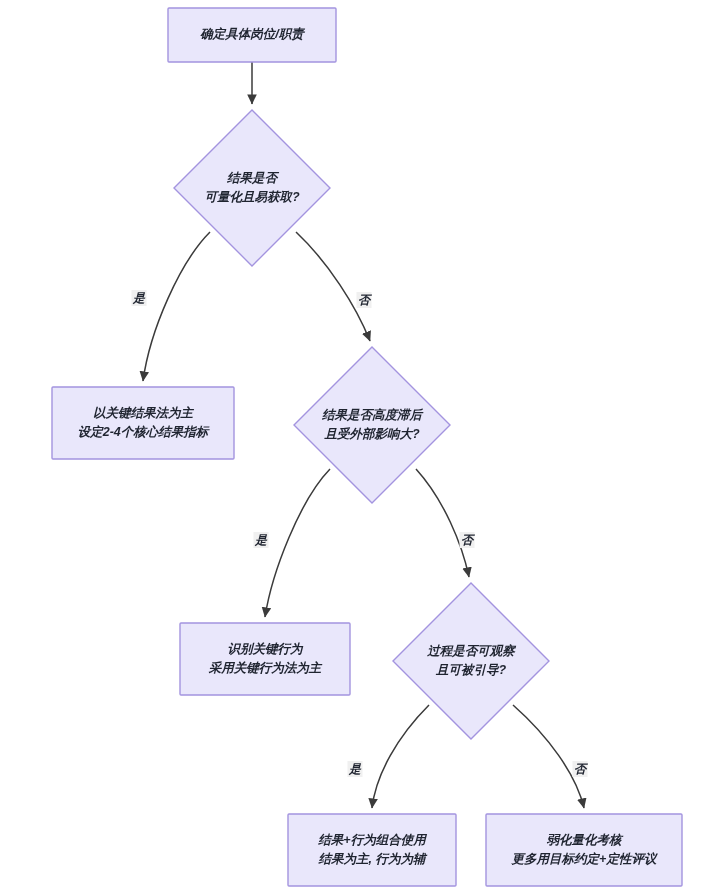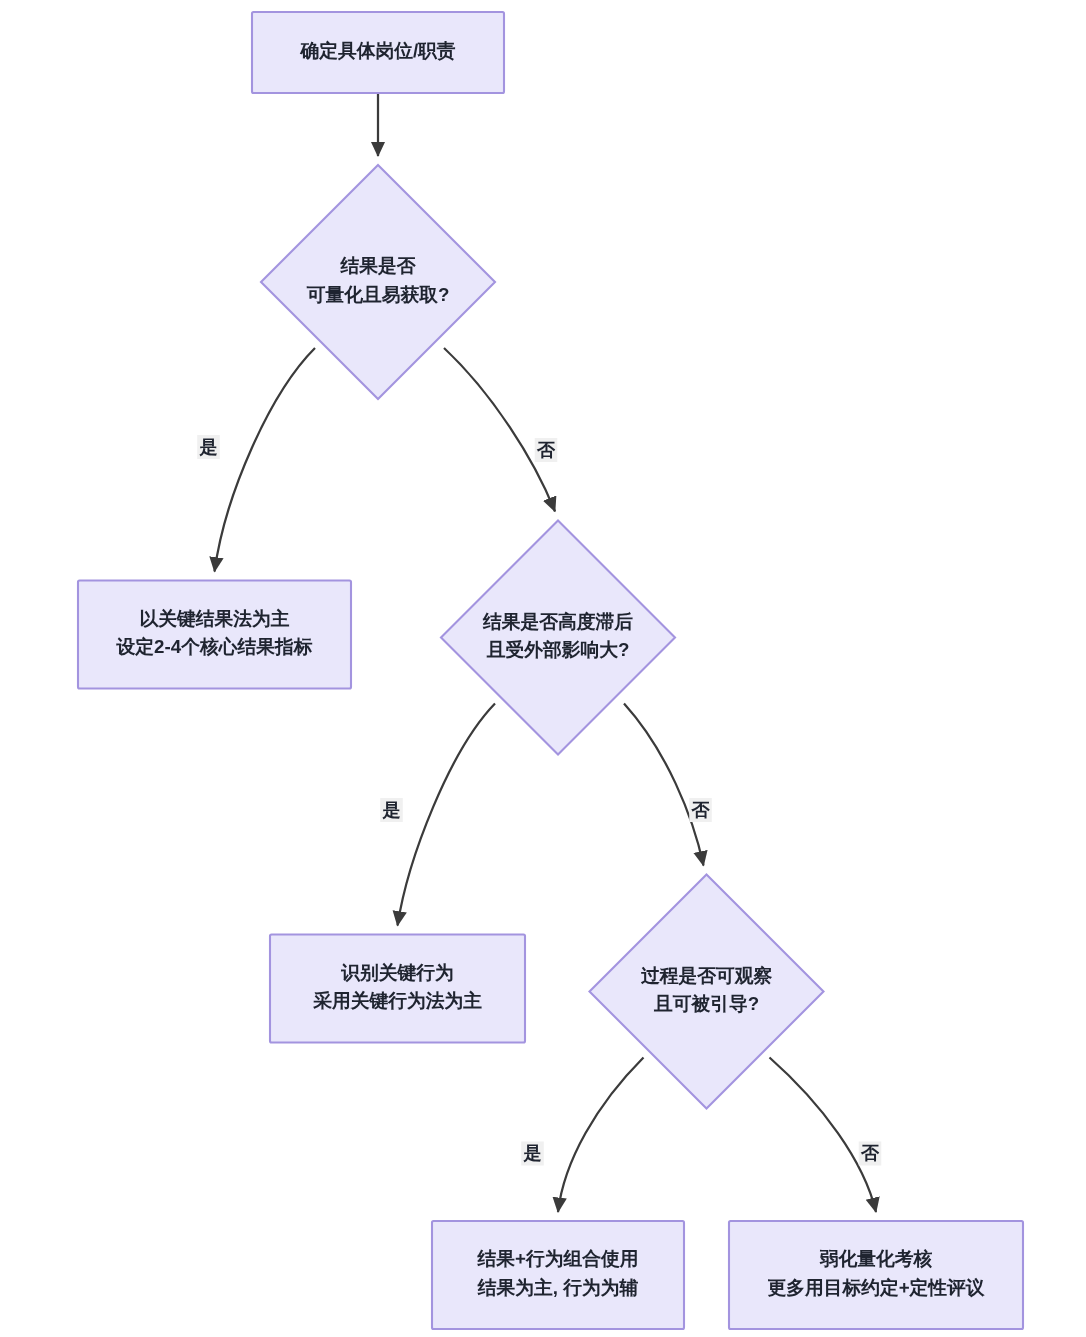--- a/index.html
+++ b/index.html
@@ -11,20 +11,21 @@
     width: 724px;
     height: 891px;
     font-family: "Liberation Sans", "DejaVu Sans", sans-serif;
     overflow: hidden;
   }
   #flowchart-root {
     position: relative;
     width: 604px;
     height: 891px;
     background: #ffffff;
+    font-style: italic;
   }
   svg.flow-canvas {
     position: absolute;
     top: 0;
     left: 0;
     width: 724px;
     height: 891px;
     display: block;
   }
   .node-shape {

